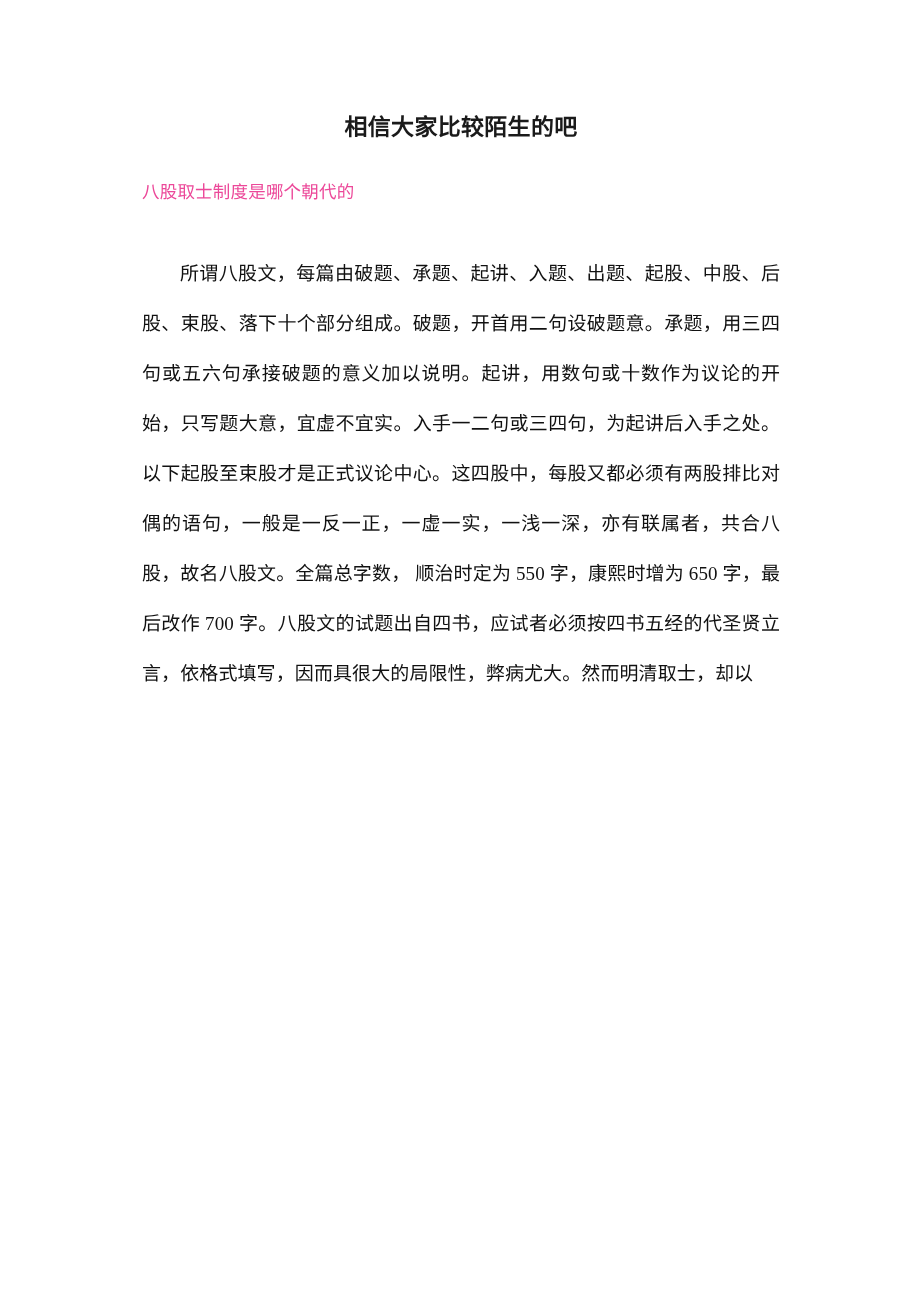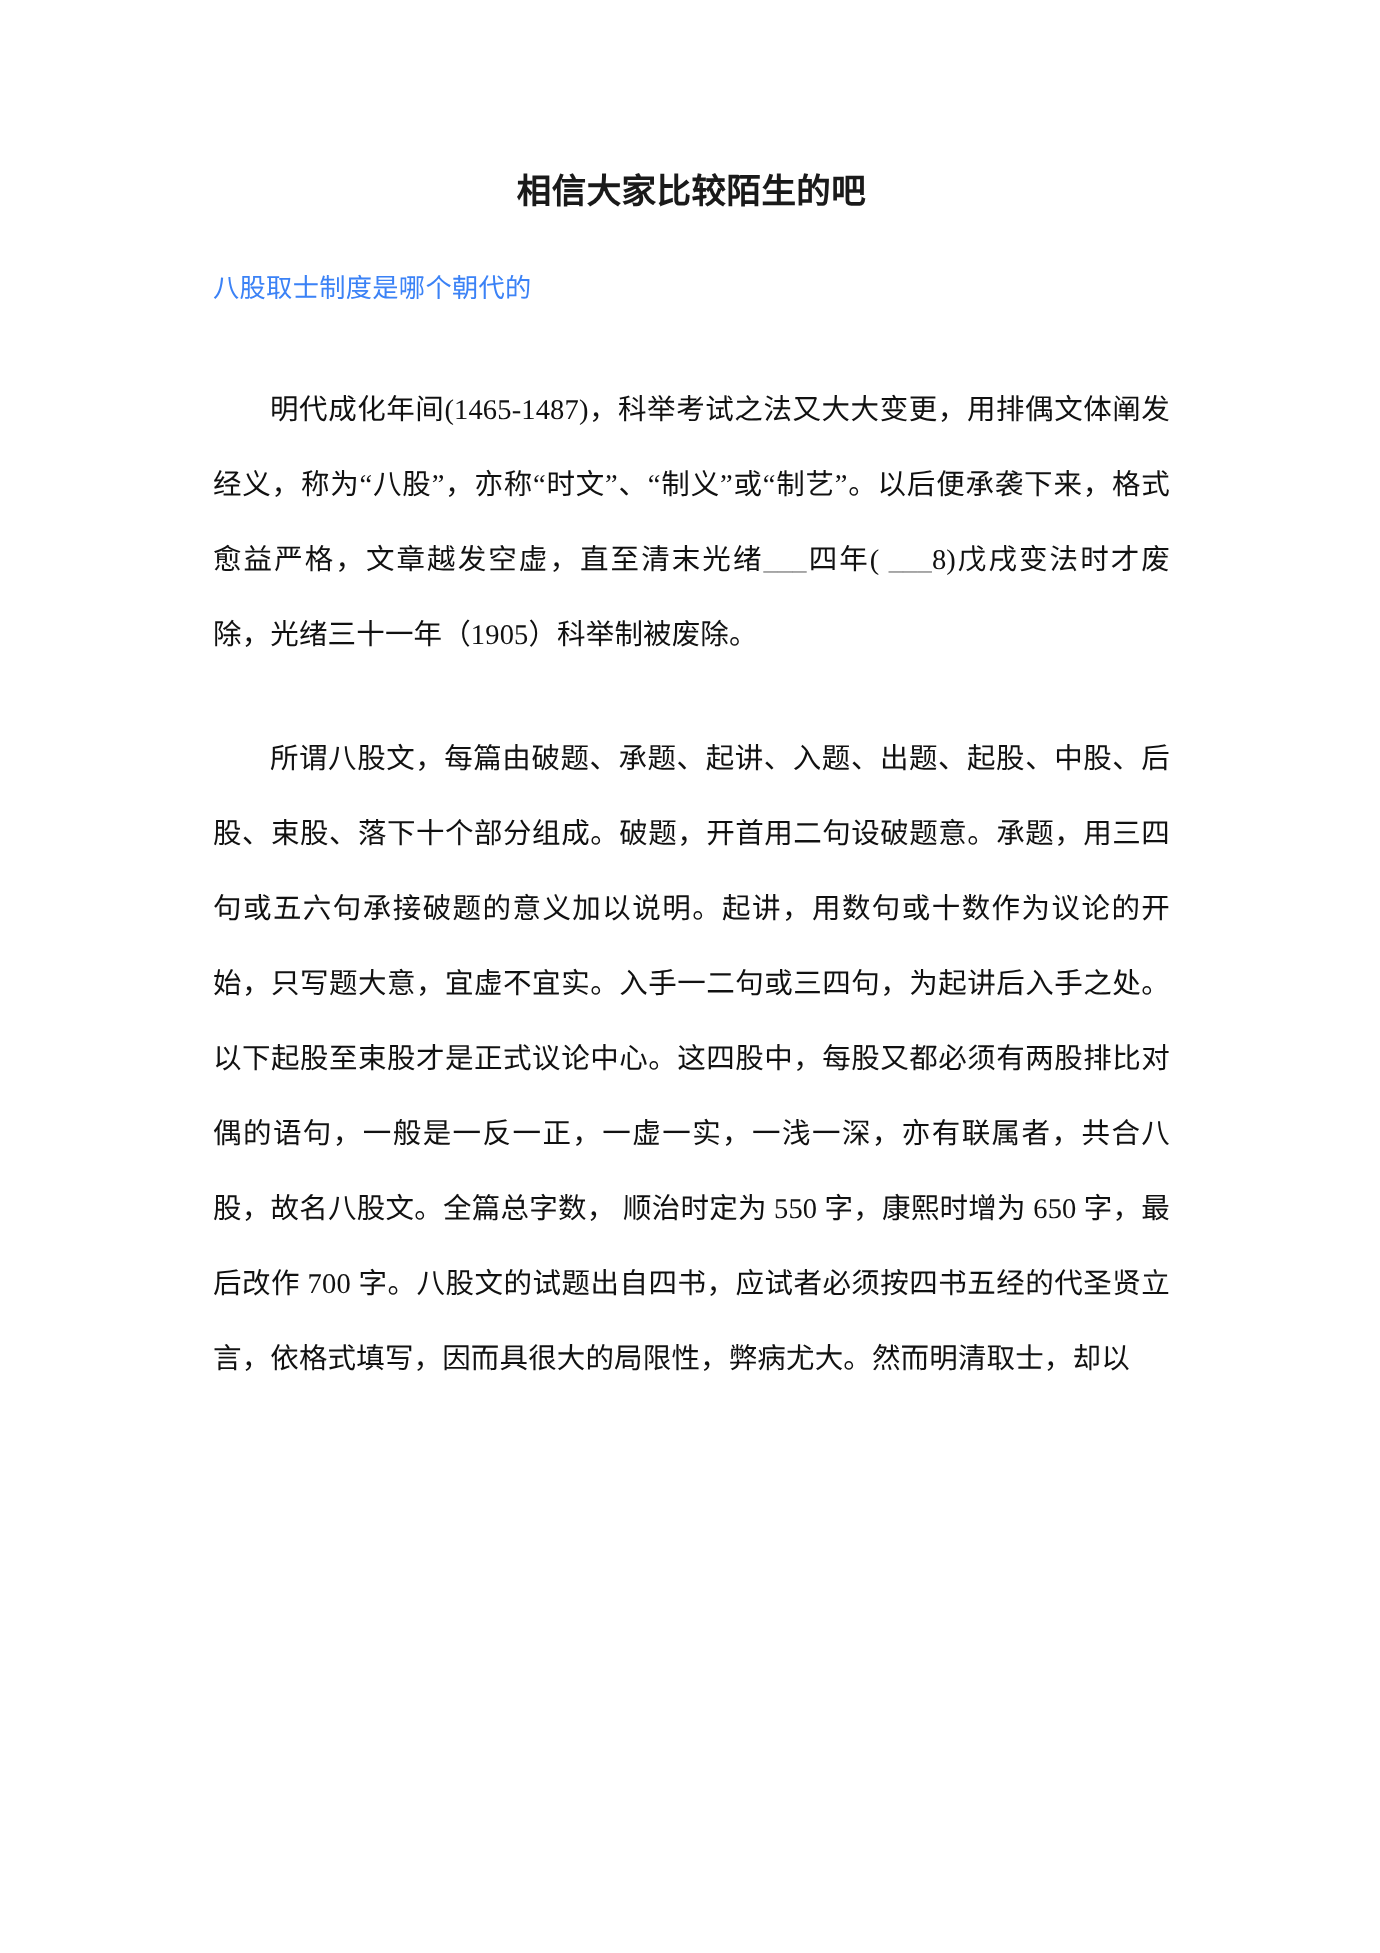--- a/index.html
+++ b/index.html
@@ -35,21 +35,21 @@
     color: #1a1a1a;
     text-align: center;
     margin: 0;
     padding-top: 112px;
     letter-spacing: 0.3px;
   }
   .doc-subtitle {
     font-family: "Liberation Serif", "DejaVu Serif", serif;
     font-size: 17.5px;
     line-height: 26px;
-    color: #3b82f6;
+    color: #ec4899;
     text-align: left;
     margin: 0;
     padding-top: 37px;
     letter-spacing: 0.2px;
   }
   .body-block {
     padding-top: 44px;
   }
   p.para {
     font-family: "Liberation Serif", "DejaVu Serif", serif;
@@ -76,19 +76,18 @@
 <div class="page">
   <div class="content">
 
     <h1 class="doc-title">相信大家比较陌生的吧</h1>
 
     <p class="doc-subtitle">八股取士制度是哪个朝代的</p>
 
     <div class="body-block">
 
 
-      <p class="para">明代成化年间(1465-1487)，科举考试之法又大大变更，用排偶文体阐发经义，称为“八股”，亦称“时文”、“制义”或“制艺”。以后便承袭下来，格式愈益严格，文章越发空虚，直至清末光绪<span class="blank">___</span>四年( <span class="blank">___</span>8)戊戌变法时才废除，光绪三十一年（1905）科举制被废除。</p>
 
       <p class="para">所谓八股文，每篇由破题、承题、起讲、入题、出题、起股、中股、后股、束股、落下十个部分组成。破题，开首用二句设破题意。承题，用三四句或五六句承接破题的意义加以说明。起讲，用数句或十数作为议论的开始，只写题大意，宜虚不宜实。入手一二句或三四句，为起讲后入手之处。以下起股至束股才是正式议论中心。这四股中，每股又都必须有两股排比对偶的语句，一般是一反一正，一虚一实，一浅一深，亦有联属者，共合八股，故名八股文。全篇总字数， 顺治时定为 550 字，康熙时增为 650 字，最后改作 700 字。八股文的试题出自四书，应试者必须按四书五经的代圣贤立言，依格式填写，因而具很大的局限性，弊病尤大。然而明清取士，却以</p>
 
     </div>
   </div>
 </div>
 
 </body></html>

